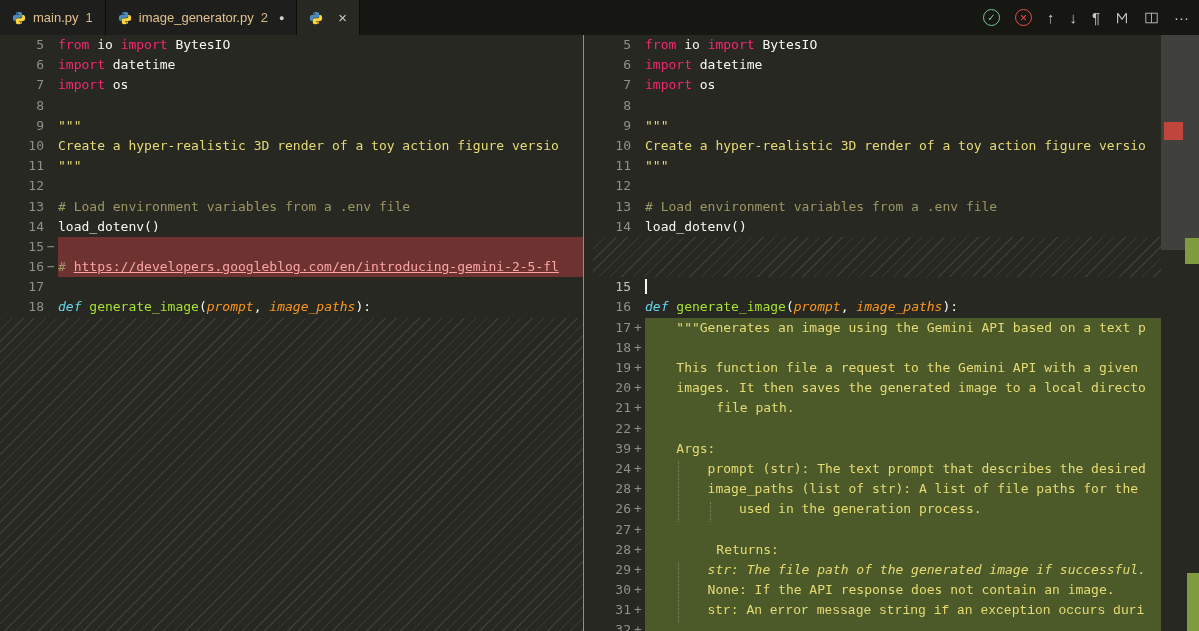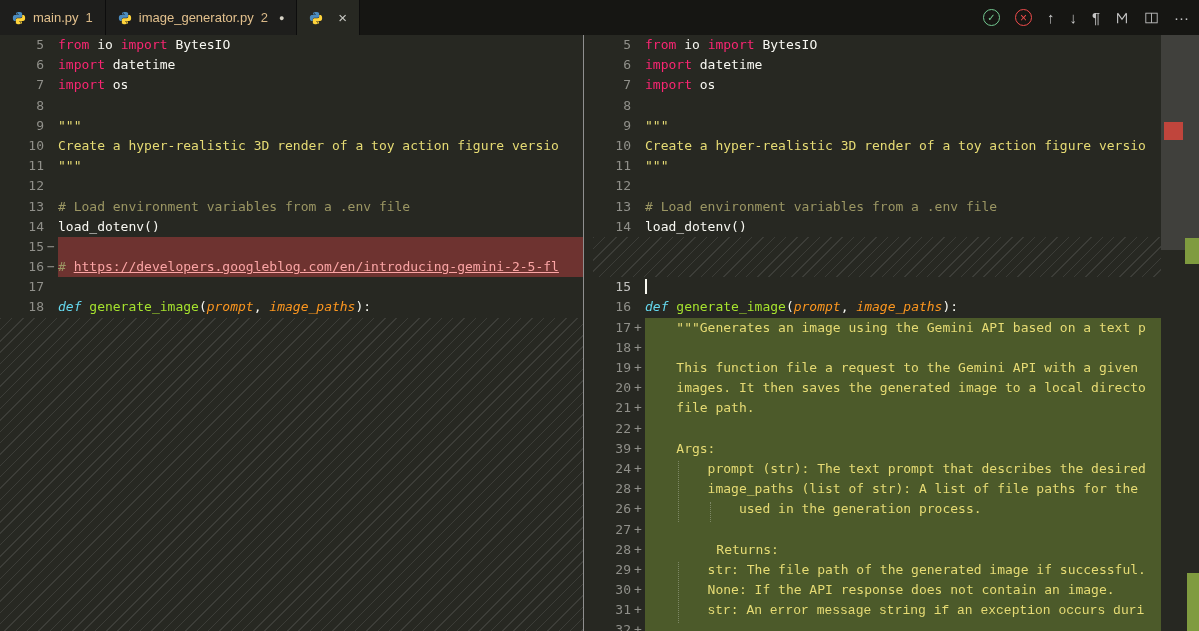--- a/index.html
+++ b/index.html
@@ -154,26 +154,26 @@
       <div class="row"><span class="ln">12</span><span class="sign"></span><span class="codeln"></span></div>
       <div class="row"><span class="ln">13</span><span class="sign"></span><span class="codeln"><span style="color: rgb(155, 150, 99);"># Load environment variables from a .env file</span></span></div>
       <div class="row"><span class="ln">14</span><span class="sign"></span><span class="codeln"><span style="color: rgb(248, 248, 242);">load_dotenv()</span></span></div>
       <div class="filler" style="height: 40.4px;"></div>
       <div class="row"><span class="ln active">15</span><span class="sign"></span><span class="codeln"><span class="cursor"></span></span></div>
       <div class="row"><span class="ln">16</span><span class="sign"></span><span class="codeln"><span style="color: rgb(102, 217, 239); font-style: italic;">def</span><span style="color: rgb(248, 248, 242);"> </span><span style="color: rgb(166, 226, 46);">generate_image</span><span style="color: rgb(248, 248, 242);">(</span><span style="color: rgb(253, 151, 31); font-style: italic;">prompt</span><span style="color: rgb(248, 248, 242);">, </span><span style="color: rgb(253, 151, 31); font-style: italic;">image_paths</span><span style="color: rgb(248, 248, 242);">):</span></span></div>
       <div class="row added"><span class="ln">17</span><span class="sign">+</span><span class="codeln"><span style="color: rgb(230, 219, 116);">    """Generates an image using the Gemini API based on a text p</span></span></div>
       <div class="row added"><span class="ln">18</span><span class="sign">+</span><span class="codeln"></span></div>
       <div class="row added"><span class="ln">19</span><span class="sign">+</span><span class="codeln"><span style="color: rgb(230, 219, 116);">    This function file a request to the Gemini API with a given</span></span></div>
       <div class="row added"><span class="ln">20</span><span class="sign">+</span><span class="codeln"><span style="color: rgb(230, 219, 116);">    images. It then saves the generated image to a local directo</span></span></div>
-      <div class="row added"><span class="ln">21</span><span class="sign">+</span><span class="codeln"><span style="color: rgb(230, 219, 116);">    file path.</span></span></div>
+      <div class="row added"><span class="ln">21</span><span class="sign">+</span><span class="codeln"><span style="color: rgb(230, 219, 116); padding-left: 40px;">    file path.</span></span></div>
       <div class="row added"><span class="ln">22</span><span class="sign">+</span><span class="codeln"></span></div>
       <div class="row added"><span class="ln">39</span><span class="sign">+</span><span class="codeln"><span style="color: rgb(230, 219, 116);">    Args:</span></span></div>
       <div class="row added"><span class="ln">24</span><span class="sign">+</span><span class="codeln"><span style="color: rgb(230, 219, 116); text-align: right;">        prompt (str): The text prompt that describes the desired</span></span></div>
       <div class="row added"><span class="ln">28</span><span class="sign">+</span><span class="codeln"><span style="color: rgb(230, 219, 116);">        image_paths (list of str): A list of file paths for the</span></span></div>
       <div class="row added"><span class="ln">26</span><span class="sign">+</span><span class="codeln"><span style="color: rgb(230, 219, 116);">            used in the generation process.</span></span></div>
       <div class="row added"><span class="ln">27</span><span class="sign">+</span><span class="codeln"></span></div>
       <div class="row added"><span class="ln">28</span><span class="sign">+</span><span class="codeln"><span style="color: rgb(230, 219, 116); padding-left: 40px;">    Returns:</span></span></div>
-      <div class="row added"><span class="ln">29</span><span class="sign">+</span><span class="codeln"><span style="color: rgb(230, 219, 116);">        str: The file path of the generated image if successful.</span></span></div>
+      <div class="row added"><span class="ln">29</span><span class="sign">+</span><span class="codeln"><span style="color: rgb(230, 219, 116); font-style: italic;">        str: The file path of the generated image if successful.</span></span></div>
       <div class="row added"><span class="ln">30</span><span class="sign">+</span><span class="codeln"><span style="color: rgb(230, 219, 116);">        None: If the API response does not contain an image.</span></span></div>
       <div class="row added"><span class="ln">31</span><span class="sign">+</span><span class="codeln"><span style="color: rgb(230, 219, 116); font-family: Liberation Mono, monospace;">        str: An error message string if an exception occurs duri</span></span></div>
       <div class="row added"><span class="ln">32</span><span class="sign">+</span><span class="codeln"></span></div>
     </div>
 </div>
 
 </body></html>

